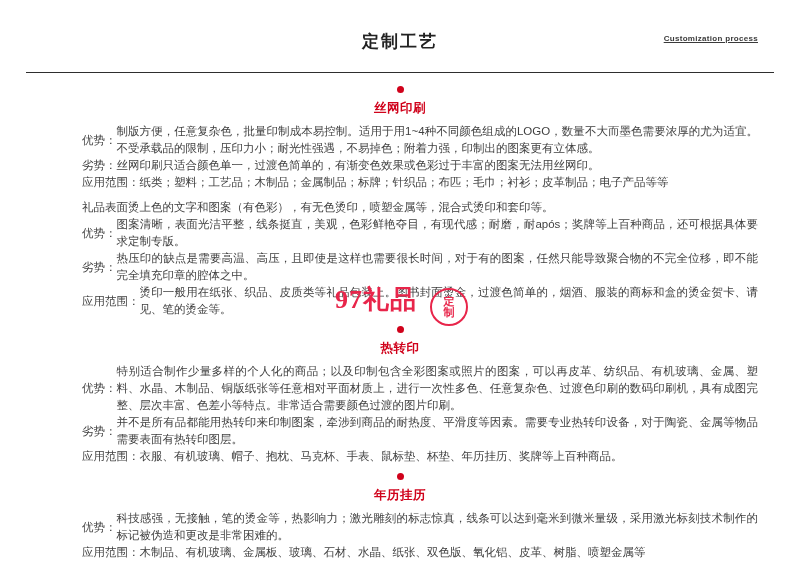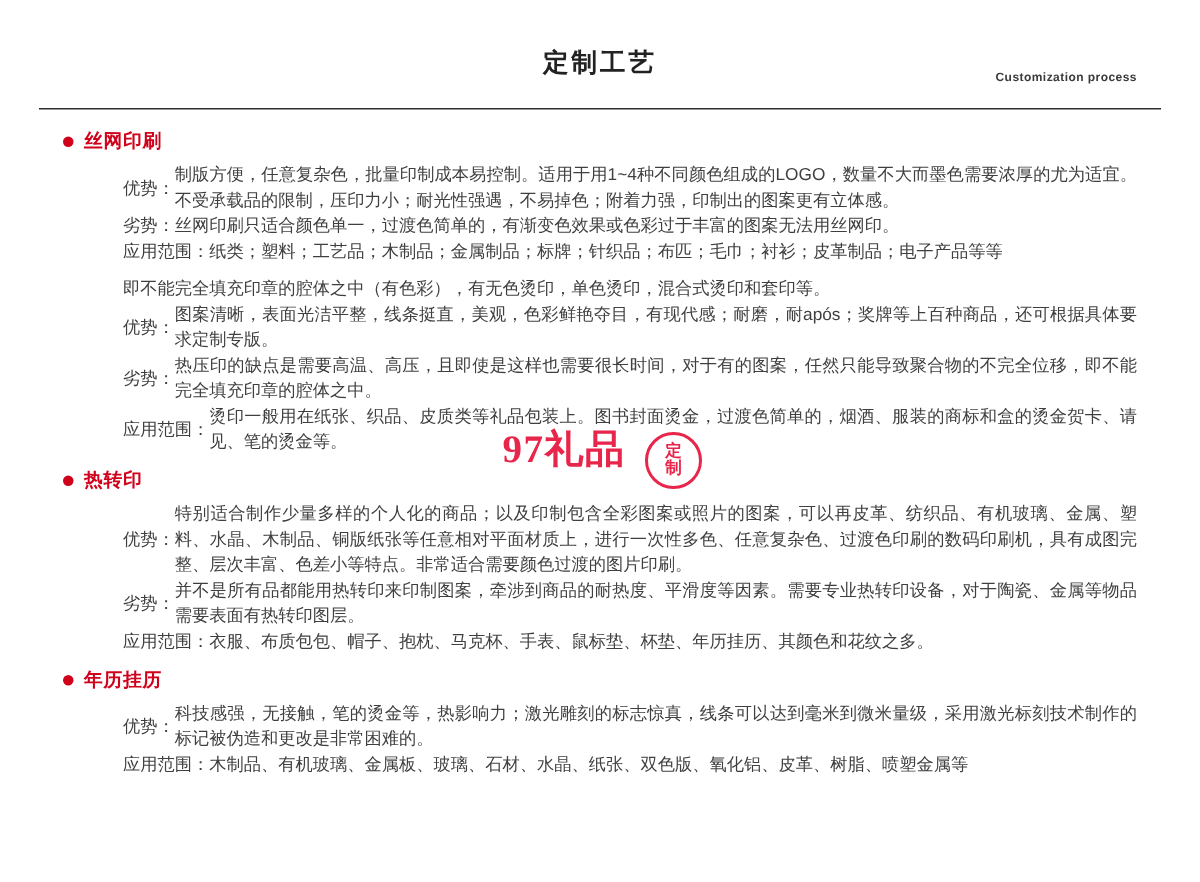--- a/index.html
+++ b/index.html
@@ -33,45 +33,47 @@
     top: 30px;
     text-align: center;
     font-size: 17px;
     font-weight: bold;
     color: #222222;
     letter-spacing: 2px;
   }
   .sub-title {
     position: absolute;
     right: 0;
-    top: 47px;
+    top: 34px;
     font-size: 8px;
     font-weight: bold;
     color: #3a3a3a;
     letter-spacing: 0.3px;
+    text-decoration: underline;
   }
   .rule {
     position: absolute;
     left: 26px;
     right: 26px;
     top: 72px;
     height: 1px;
     background: #2e2e2e;
   }
   .content {
     padding-top: 14px;
   }
   .section {
     margin-bottom: 8px;
   }
   .sec-head {
     display: flex;
     align-items: center;
     gap: 7px;
     margin-bottom: 6px;
+    flex-direction: column;
   }
   .bullet {
     width: 7px;
     height: 7px;
     border-radius: 50%;
     background: #d0021b;
     flex: 0 0 auto;
     position: relative;
     top: 0px;
   }
@@ -170,21 +172,21 @@
           <span class="txt">丝网印刷只适合颜色单一，过渡色简单的，有渐变色效果或色彩过于丰富的图案无法用丝网印。</span>
         </div>
         <div class="row">
           <span class="lbl">应用范围：</span>
           <span class="txt">纸类；塑料；工艺品；木制品；金属制品；标牌；针织品；布匹；毛巾；衬衫；皮革制品；电子产品等等</span>
         </div>
       </div>
     </div>
 
     <div class="section">
-      <div class="plain">即不能完全填充印章的腔体之中（有色彩），有无色烫印，单色烫印，混合式烫印和套印等。</div>
+      <div class="plain">礼品表面烫上色的文字和图案（有色彩），有无色烫印，喷塑金属等，混合式烫印和套印等。</div>
       <div class="rows">
         <div class="row">
           <span class="lbl">优势：</span>
           <span class="txt">图案清晰，表面光洁平整，线条挺直，美观，色彩鲜艳夺目，有现代感；耐磨，耐após；奖牌等上百种商品，还可根据具体要求定制专版。</span>
         </div>
         <div class="row">
           <span class="lbl">劣势：</span>
           <span class="txt">热压印的缺点是需要高温、高压，且即使是这样也需要很长时间，对于有的图案，任然只能导致聚合物的不完全位移，即不能完全填充印章的腔体之中。</span>
         </div>
         <div class="row">
@@ -203,21 +205,21 @@
         <div class="row">
           <span class="lbl">优势：</span>
           <span class="txt">特别适合制作少量多样的个人化的商品；以及印制包含全彩图案或照片的图案，可以再皮革、纺织品、有机玻璃、金属、塑料、水晶、木制品、铜版纸张等任意相对平面材质上，进行一次性多色、任意复杂色、过渡色印刷的数码印刷机，具有成图完整、层次丰富、色差小等特点。非常适合需要颜色过渡的图片印刷。</span>
         </div>
         <div class="row">
           <span class="lbl">劣势：</span>
           <span class="txt">并不是所有品都能用热转印来印制图案，牵涉到商品的耐热度、平滑度等因素。需要专业热转印设备，对于陶瓷、金属等物品需要表面有热转印图层。</span>
         </div>
         <div class="row">
           <span class="lbl">应用范围：</span>
-          <span class="txt">衣服、布质包包、帽子、抱枕、马克杯、手表、鼠标垫、杯垫、年历挂历、其颜色和花纹之多。</span>
+          <span class="txt">衣服、有机玻璃、帽子、抱枕、马克杯、手表、鼠标垫、杯垫、年历挂历、奖牌等上百种商品。</span>
         </div>
       </div>
     </div>
 
     <div class="section">
       <div class="sec-head">
         <span class="bullet"></span>
         <span class="sec-title">年历挂历</span>
       </div>
       <div class="rows">

